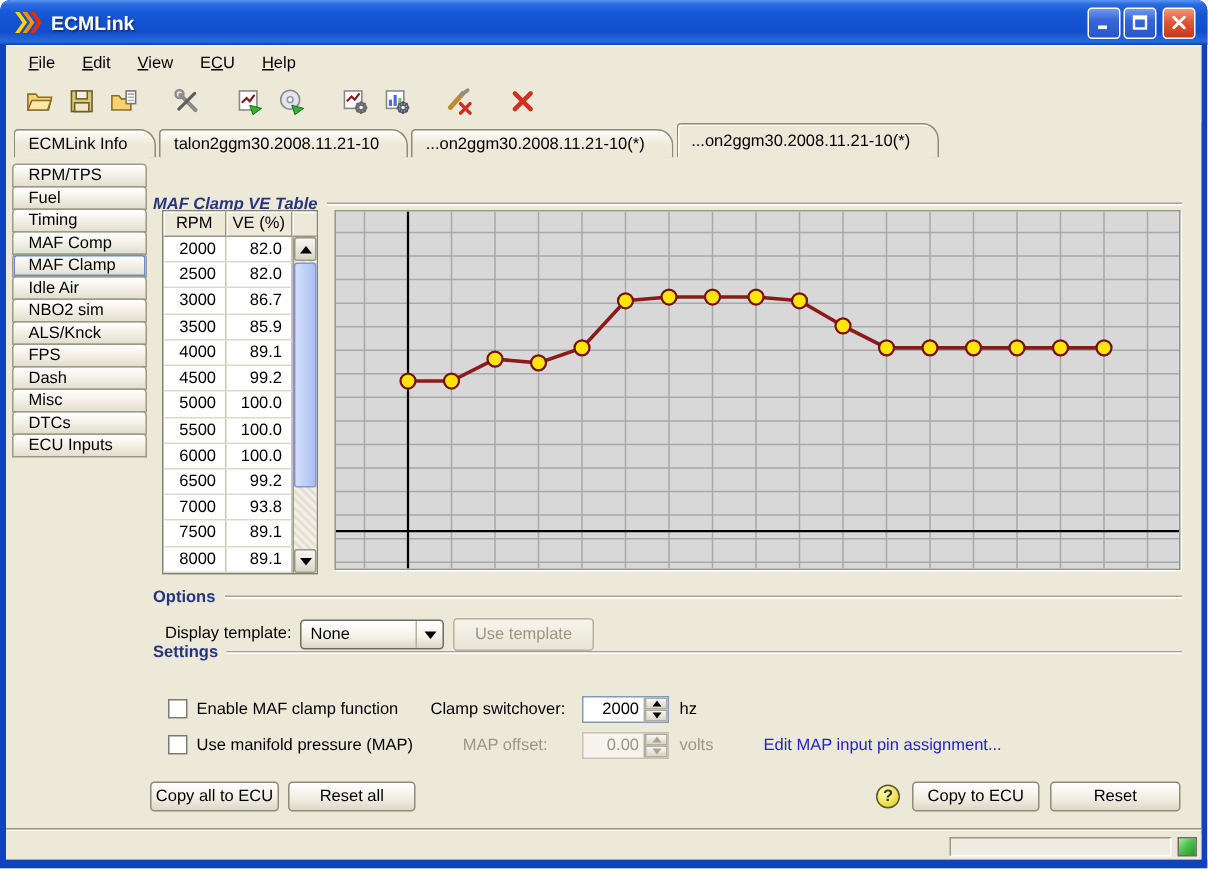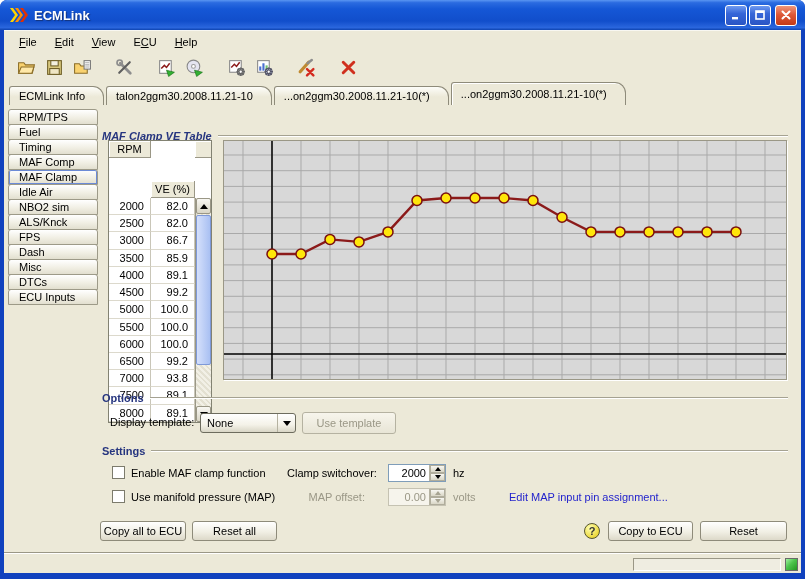--- a/index.html
+++ b/index.html
@@ -54,21 +54,21 @@
   .main { position:absolute; left:96px; top:0; width:691px; height:448px; }
   .group-header { position:absolute; left:2px; right:3px; display:flex; align-items:center; }
   .group-header .gh-text { font-weight:bold; color:#26357f; white-space:nowrap; }
   .group-header .gh-line { flex:1; margin-left:6px; height:2px; border-top:1px solid #a5a291; border-bottom:1px solid #fff; }
 
   
   .ve-table { position:absolute; left:8px; top:35px; width:104px; border:1px solid #828272; background:#fff; }
   .ve-header { display:flex; }
   .th { height:17px; line-height:16px; text-align:center; background:#ece9d8;
     border-right:1px solid #9a9786; border-bottom:1px solid #9a9786; box-shadow:inset 1px 1px 0 #fff; }
-  .th:nth-child(1){ width:42px; } .th:nth-child(2){ width:44px;margin-top:40px; } .th.thf{ width:16px; border-right:none; }
+  .th:nth-child(1){ width:42px; } .th:nth-child(2){ width:44px; } .th.thf{ width:16px; border-right:none; }
   .tbl-wrap { display:flex; }
   .ve-body { width:86px; }
   .tr { display:flex; height:17.23px; }
   .td { line-height:17px; text-align:right; padding-right:6px; border-right:1px solid #c9c6b8; border-bottom:1px solid #dcd9cc; }
   .td:nth-child(1){ width:42px; } .td:nth-child(2){ width:44px; }
   .ve-scroll { position:relative; width:16px; background:repeating-linear-gradient(45deg,#f2f0e6 0 2px,#e3e0d1 2px 4px); border-left:1px solid #9a9786; }
   .sc-btn { position:absolute; left:0; width:15px; height:16px; background:linear-gradient(180deg,#f8f7f2,#d9d6c6);
     border:1px solid #9a9786; border-radius:2px; display:flex; align-items:center; justify-content:center; }
   .sc-up { top:0; } .sc-down { bottom:0; }
   .arr-up { width:0; height:0; border-left:4px solid transparent; border-right:4px solid transparent; border-bottom:5px solid #000; }
@@ -401,21 +401,21 @@
         </div>
         <span class="lbl" style="left:10px; top:311px;">Display template:</span>
         <div class="combo" style="left:100px; top:308px;">
           <span class="combo-value">None</span>
           <span class="combo-arrow">
             <span style="width:0;height:0;border-left:4px solid transparent;border-right:4px solid transparent;border-top:5px solid #000;"></span>
           </span>
         </div>
         <button class="btn off" style="left:202px; top:307px; width:94px;">Use template</button>
 
-        <div class="group-header" style="top:340px;justify-content:flex-end;">
+        <div class="group-header" style="top:324px;justify-content:flex-end;">
           <span class="gh-text">Settings</span>
           <span class="gh-line"></span>
         </div>
 
         <span class="checkbox" style="left:12px; top:361px;"></span>
         <span class="lbl" style="left:31px; top:362px;">Enable MAF clamp function</span>
         <span class="lbl" style="left:187px; top:362px; width:78px; text-align:right;">Clamp switchover:</span>
         <div class="spinner" style="left:288px; top:359px;">
           <span class="spin-val">2000</span>
           <span class="spin-btns">

